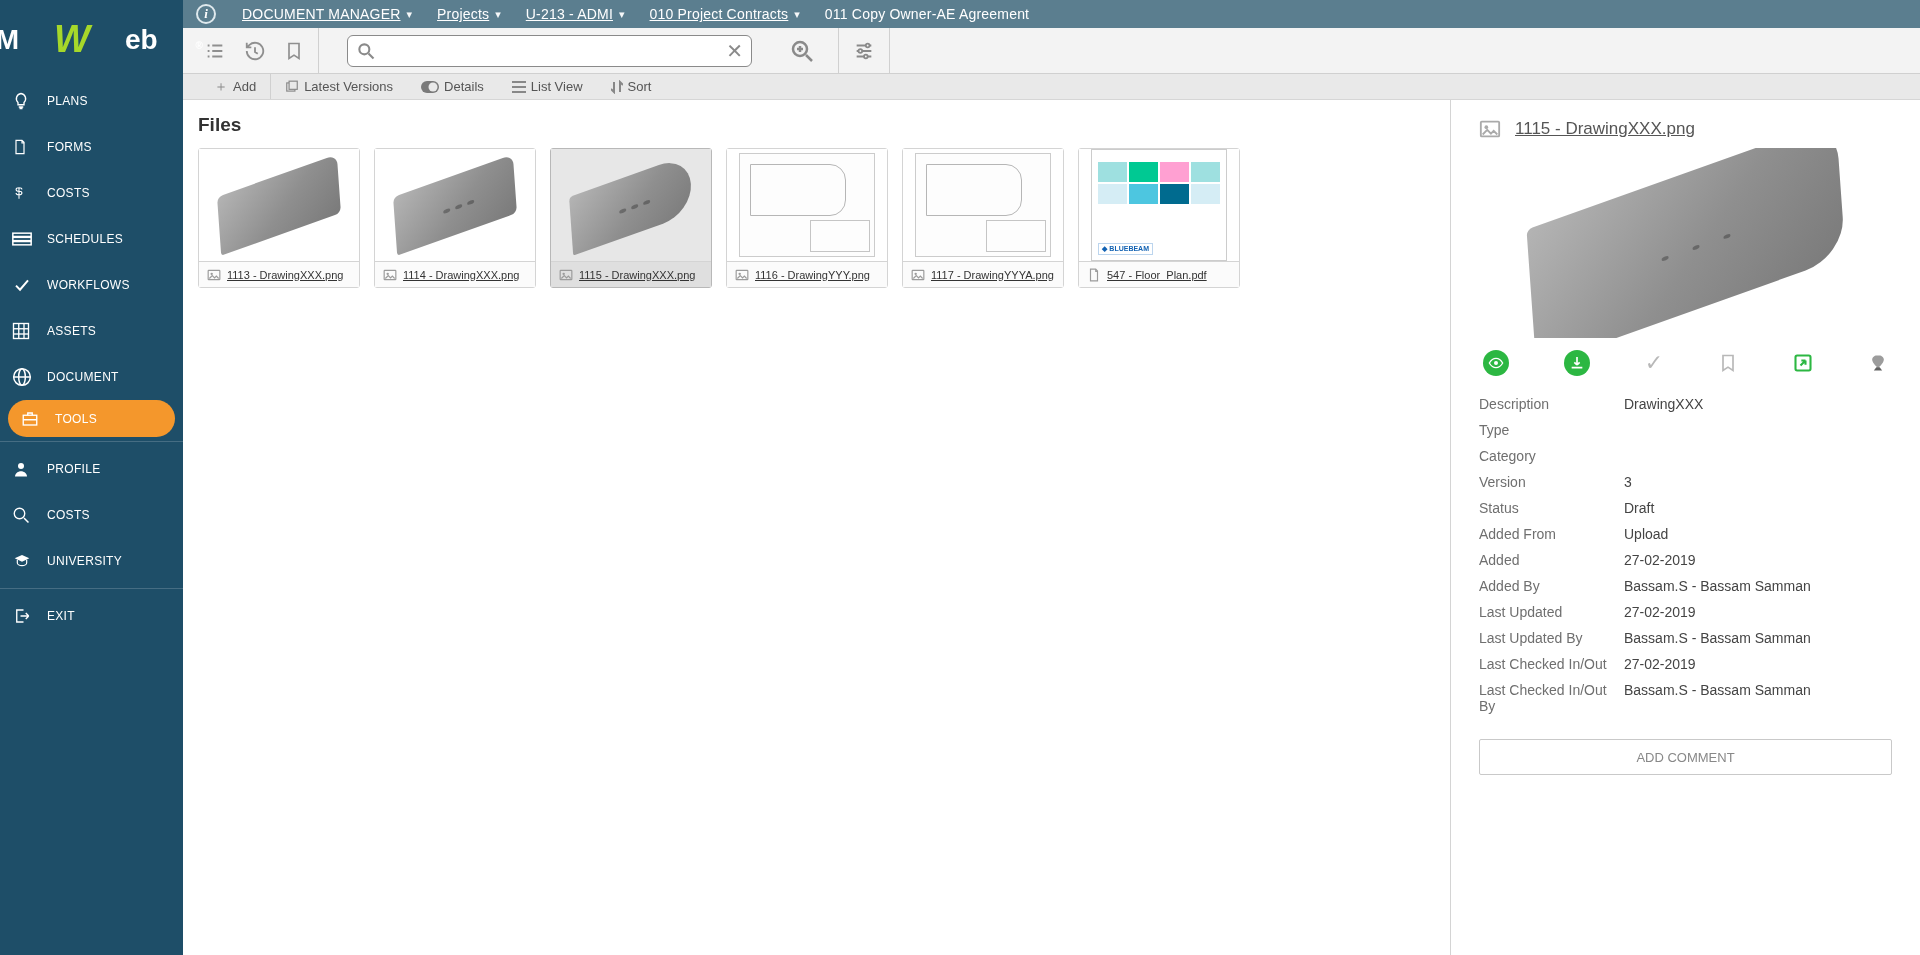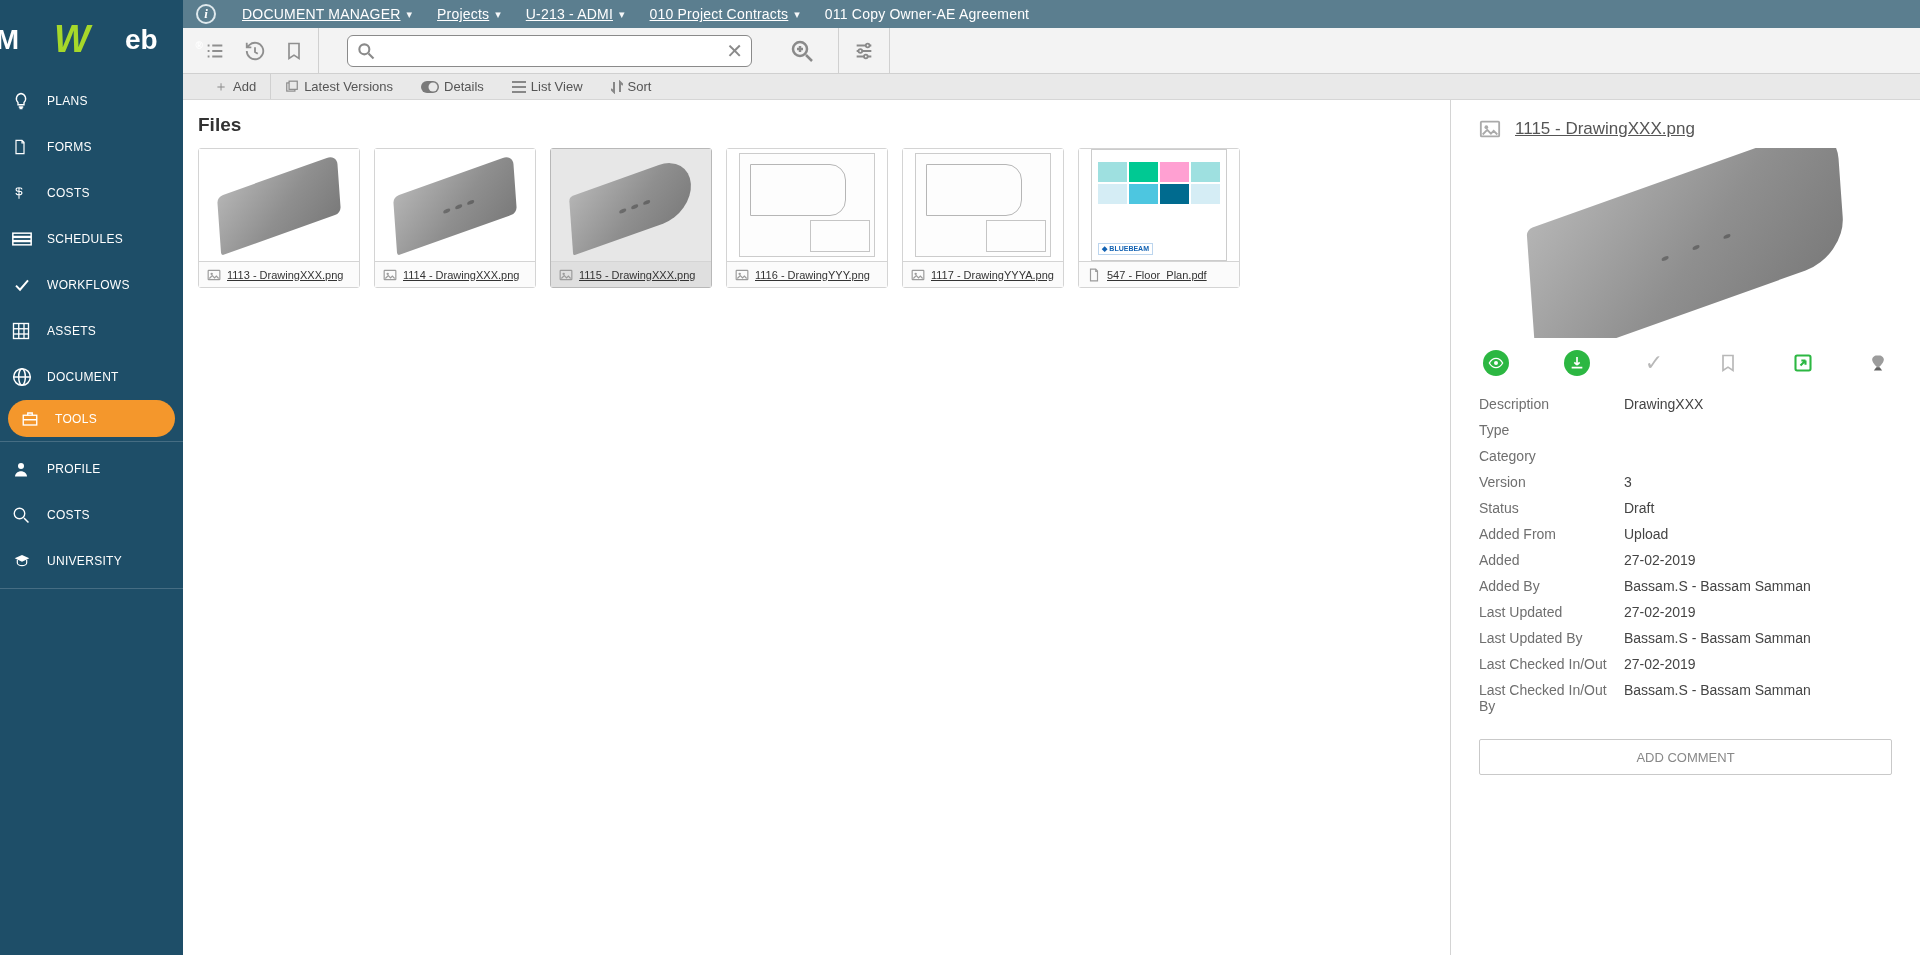--- a/index.html
+++ b/index.html
@@ -209,20 +209,30 @@
         <span class="sicon">
           <svg width="20" height="16" viewBox="0 0 24 24">
             <path fill="#fff" d="M12 3L1 8l11 5 11-5z"></path>
             <path stroke="#fff" stroke-width="1.8" fill="none" d="M5 10v5c0 2 3 4 7 4s7-2 7-4v-5"></path>
           </svg>
         </span>
         <span>UNIVERSITY</span>
       </div>
     </div>
   <div class="sep"></div>
+  <div id="side-exit">
+      <div class="sitem">
+        <span class="sicon">
+          <svg width="20" height="18" viewBox="0 0 24 24">
+            <path stroke="#fff" stroke-width="1.8" fill="none" d="M14 4h-9v16h9M10 12h11m0 0l-4-4m4 4l-4 4"></path>
+          </svg>
+        </span>
+        <span>EXIT</span>
+      </div>
+    </div>
 </div>
 <div class="logo-area">
   <span class="logo-text">
     <span class="pm">PM</span>
       <span class="w">W</span>
       <span class="eb">eb</span>
       <span class="r">®</span>
   </span>
 </div>
 

